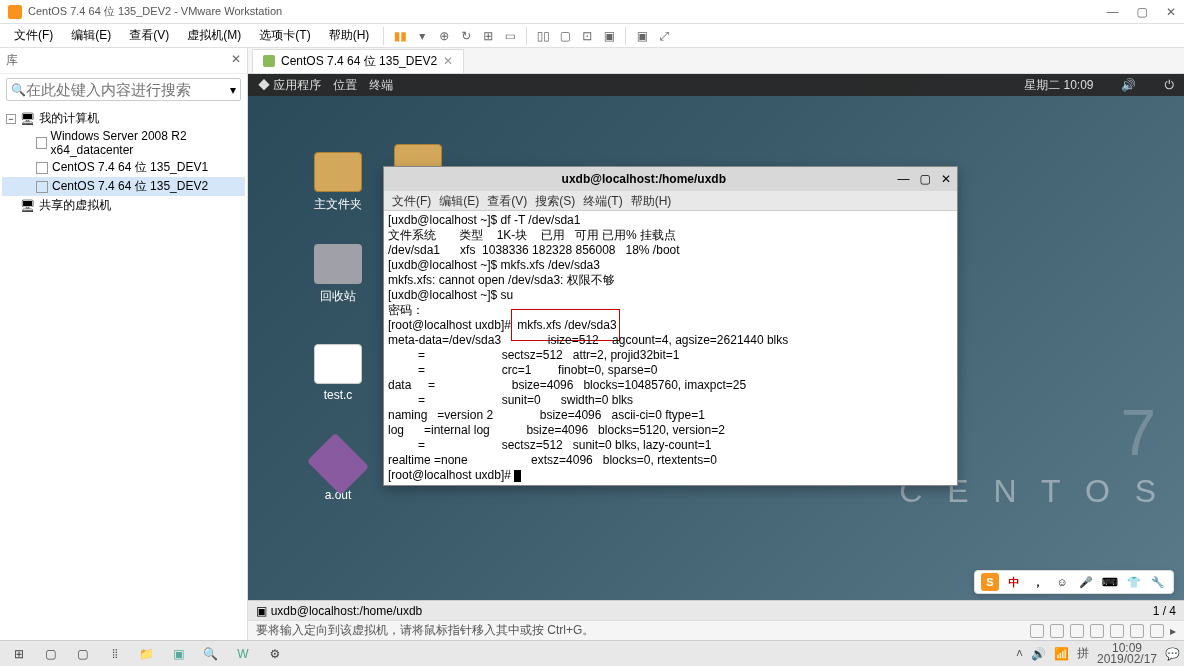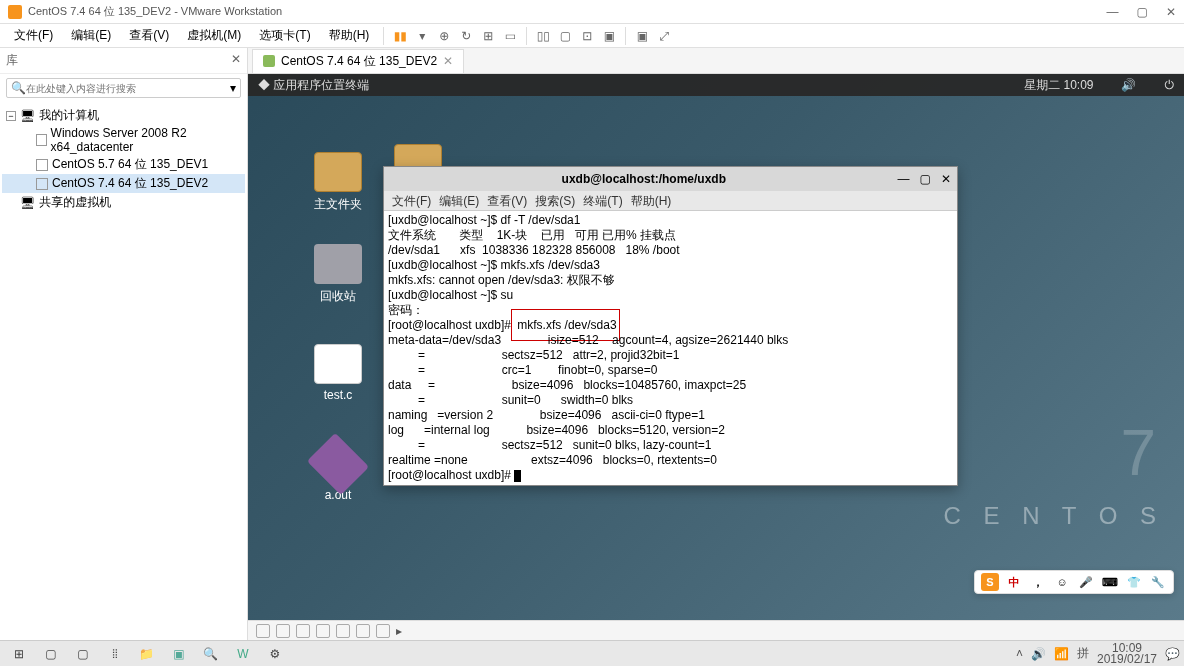--- a/index.html
+++ b/index.html
@@ -18,51 +18,51 @@
 .menubar .sep { width: 1px; height: 18px; background: #ddd; margin: 0 4px; }
 .menubar .tb { width: 20px; height: 20px; color: #666; display: flex; align-items: center; justify-content: center; cursor: default; }
 .menubar .tb.orange { color: #f7941d; }
 
 .main { flex: 1; display: flex; }
 
 
 .sidebar { width: 248px; background: #fff; border-right: 1px solid #ddd; display: flex; flex-direction: column; }
 .sidebar .hdr { padding: 4px 6px; font-size: 11px; color: #666; display: flex; justify-content: space-between; border-bottom: 1px solid #eee; }
 .sidebar .search { margin: 4px 6px; display: flex; align-items: center; border: 1px solid #ccc; border-radius: 2px; padding: 2px 4px; }
-.sidebar .search input { border: none; outline: none; font-size: 10px; flex: 1; color: #888; }
+.sidebar .search input { border: none; outline: none; font-size: 15px; flex: 1; color: #888; }
 .tree { padding: 4px 2px; font-size: 11px; }
 .tree .row { display: flex; align-items: center; padding: 1px 4px; gap: 4px; }
 .tree .row.sel { background: #d4e6f7; }
 .tree .ind1 { padding-left: 18px; }
 .tree .ind2 { padding-left: 34px; }
 .tree .sq { width: 10px; height: 10px; border: 1px solid #999; display: inline-flex; align-items: center; justify-content: center; font-size: 9px; }
 .tree .vmicon { width: 12px; height: 12px; border: 1px solid #999; }
 
 
 .vmarea { flex: 1; display: flex; flex-direction: column; background: #f9f9f9; }
 .tabrow { height: 26px; display: flex; align-items: center; padding-left: 4px; background: #f5f5f5; border-bottom: 1px solid #ddd; }
 .tab { background: #fff; border: 1px solid #ddd; border-bottom: none; padding: 3px 10px; display: flex; align-items: center; gap: 6px; font-size: 11px; }
 .tab .vmicon { width: 12px; height: 12px; background: #8aba5a; border-radius: 2px; }
 .tab .x { color: #999; }
 
 
 .guest { flex: 1; background: linear-gradient(135deg, #2a4a5a 0%, #3a5a6a 40%, #5a7a8a 100%); position: relative; overflow: hidden; }
 .gnome-bar { height: 22px; background: rgba(40,40,40,0.95); color: #ddd; display: flex; align-items: center; padding: 0 10px; font-size: 11px; }
-.gnome-bar .apps { display: flex; gap: 0; }
+.gnome-bar .apps { display: flex; gap: 12px; }
 .gnome-bar .spacer { flex: 1; }
 .gnome-bar .right { display: flex; gap: 28px; align-items: center; }
 
 .desk-icon { position: absolute; width: 60px; text-align: center; color: #fff; font-size: 11px; }
 .desk-icon .ic { width: 48px; height: 40px; margin: 0 auto 4px; border-radius: 4px; }
 .folder-ic { background: #d4a85a; border: 1px solid #b08030; }
 .trash-ic { background: #a0a0a8; border-radius: 22px 22px 4px 4px; }
 .file-ic { background: #fff; border: 1px solid #ccc; }
 .purple-ic { background: #8a5aa0; transform: rotate(45deg); width: 30px; height: 30px; margin: 10px auto 12px; }
 
-.centos-mark { position: absolute; right: 20px; bottom: 90px; color: rgba(255,255,255,0.4); font-size: 24px; letter-spacing: 8px; font-weight: 300; }
+.centos-mark { position: absolute; right: 20px; bottom: 90px; color: rgba(255,255,255,0.4); font-size: 32px; letter-spacing: 8px; font-weight: 300; }
 .centos-7 { position: absolute; right: 28px; bottom: 130px; color: rgba(255,255,255,0.2); font-size: 64px; font-weight: 100; }
 
 
 .term { position: absolute; left: 135px; top: 92px; width: 575px; background: #e8e8e8; border: 1px solid #888; box-shadow: 0 4px 12px rgba(0,0,0,0.3); }
 .term-title { height: 24px; background: #d8d8d8; display: flex; align-items: center; padding: 0 6px; font-size: 11px; }
 .term-title .t { flex: 1; text-align: center; font-weight: bold; }
 .term-title .wc { display: flex; gap: 10px; }
 .term-menu { height: 20px; background: #e8e8e8; display: flex; gap: 8px; padding: 2px 8px; font-size: 11px; color: #333; border-bottom: 1px solid #ccc; }
 .term-body { background: #fff; color: #000; font-family: "Courier New", monospace; font-size: 11px; padding: 2px 4px; line-height: 14px; white-space: pre; }
 .term-body .hl { border: 1px solid #c00; padding: 8px 2px; }
@@ -135,21 +135,21 @@
         <span>▾</span>
       </div>
       <div class="tree">
         <div class="row"><span class="sq">−</span>🖥 <span>我的计算机</span></div>
         <div class="row ind2">
             <span class="vmicon"></span>
             <span>Windows Server 2008 R2 x64_datacenter</span>
           </div>
         <div class="row ind2">
             <span class="vmicon"></span>
-            <span>CentOS 5.7 64 位 135_DEV1</span>
+            <span>CentOS 7.4 64 位 135_DEV1</span>
           </div>
         <div class="row ind2 sel">
             <span class="vmicon"></span>
             <span>CentOS 7.4 64 位 135_DEV2</span>
           </div>
         <div class="row ind1">🖥 <span>共享的虚拟机</span></div>
       </div>
     </div>
 
     <div class="vmarea">
@@ -229,22 +229,27 @@
           <span class="s" style="color:#c00">中</span>
           <span class="s">，</span>
           <span class="s">☺</span>
           <span class="s">🎤</span>
           <span class="s">⌨</span>
           <span class="s">👕</span>
           <span class="s">🔧</span>
         </div>
       </div>
 
+      <div class="guest-task">
+        <span>▣ <span>uxdb@localhost:/home/uxdb</span></span>
+        <span>1 / 4</span>
+      </div>
 
       <div class="statusbar">
+        <span>要将输入定向到该虚拟机，请将鼠标指针移入其中或按 Ctrl+G。</span>
         <span class="right">
           <span class="ic"></span>
           <span class="ic"></span>
           <span class="ic"></span>
           <span class="ic"></span>
           <span class="ic"></span>
           <span class="ic"></span>
           <span class="ic"></span>
           <span>▸</span>
         </span>

